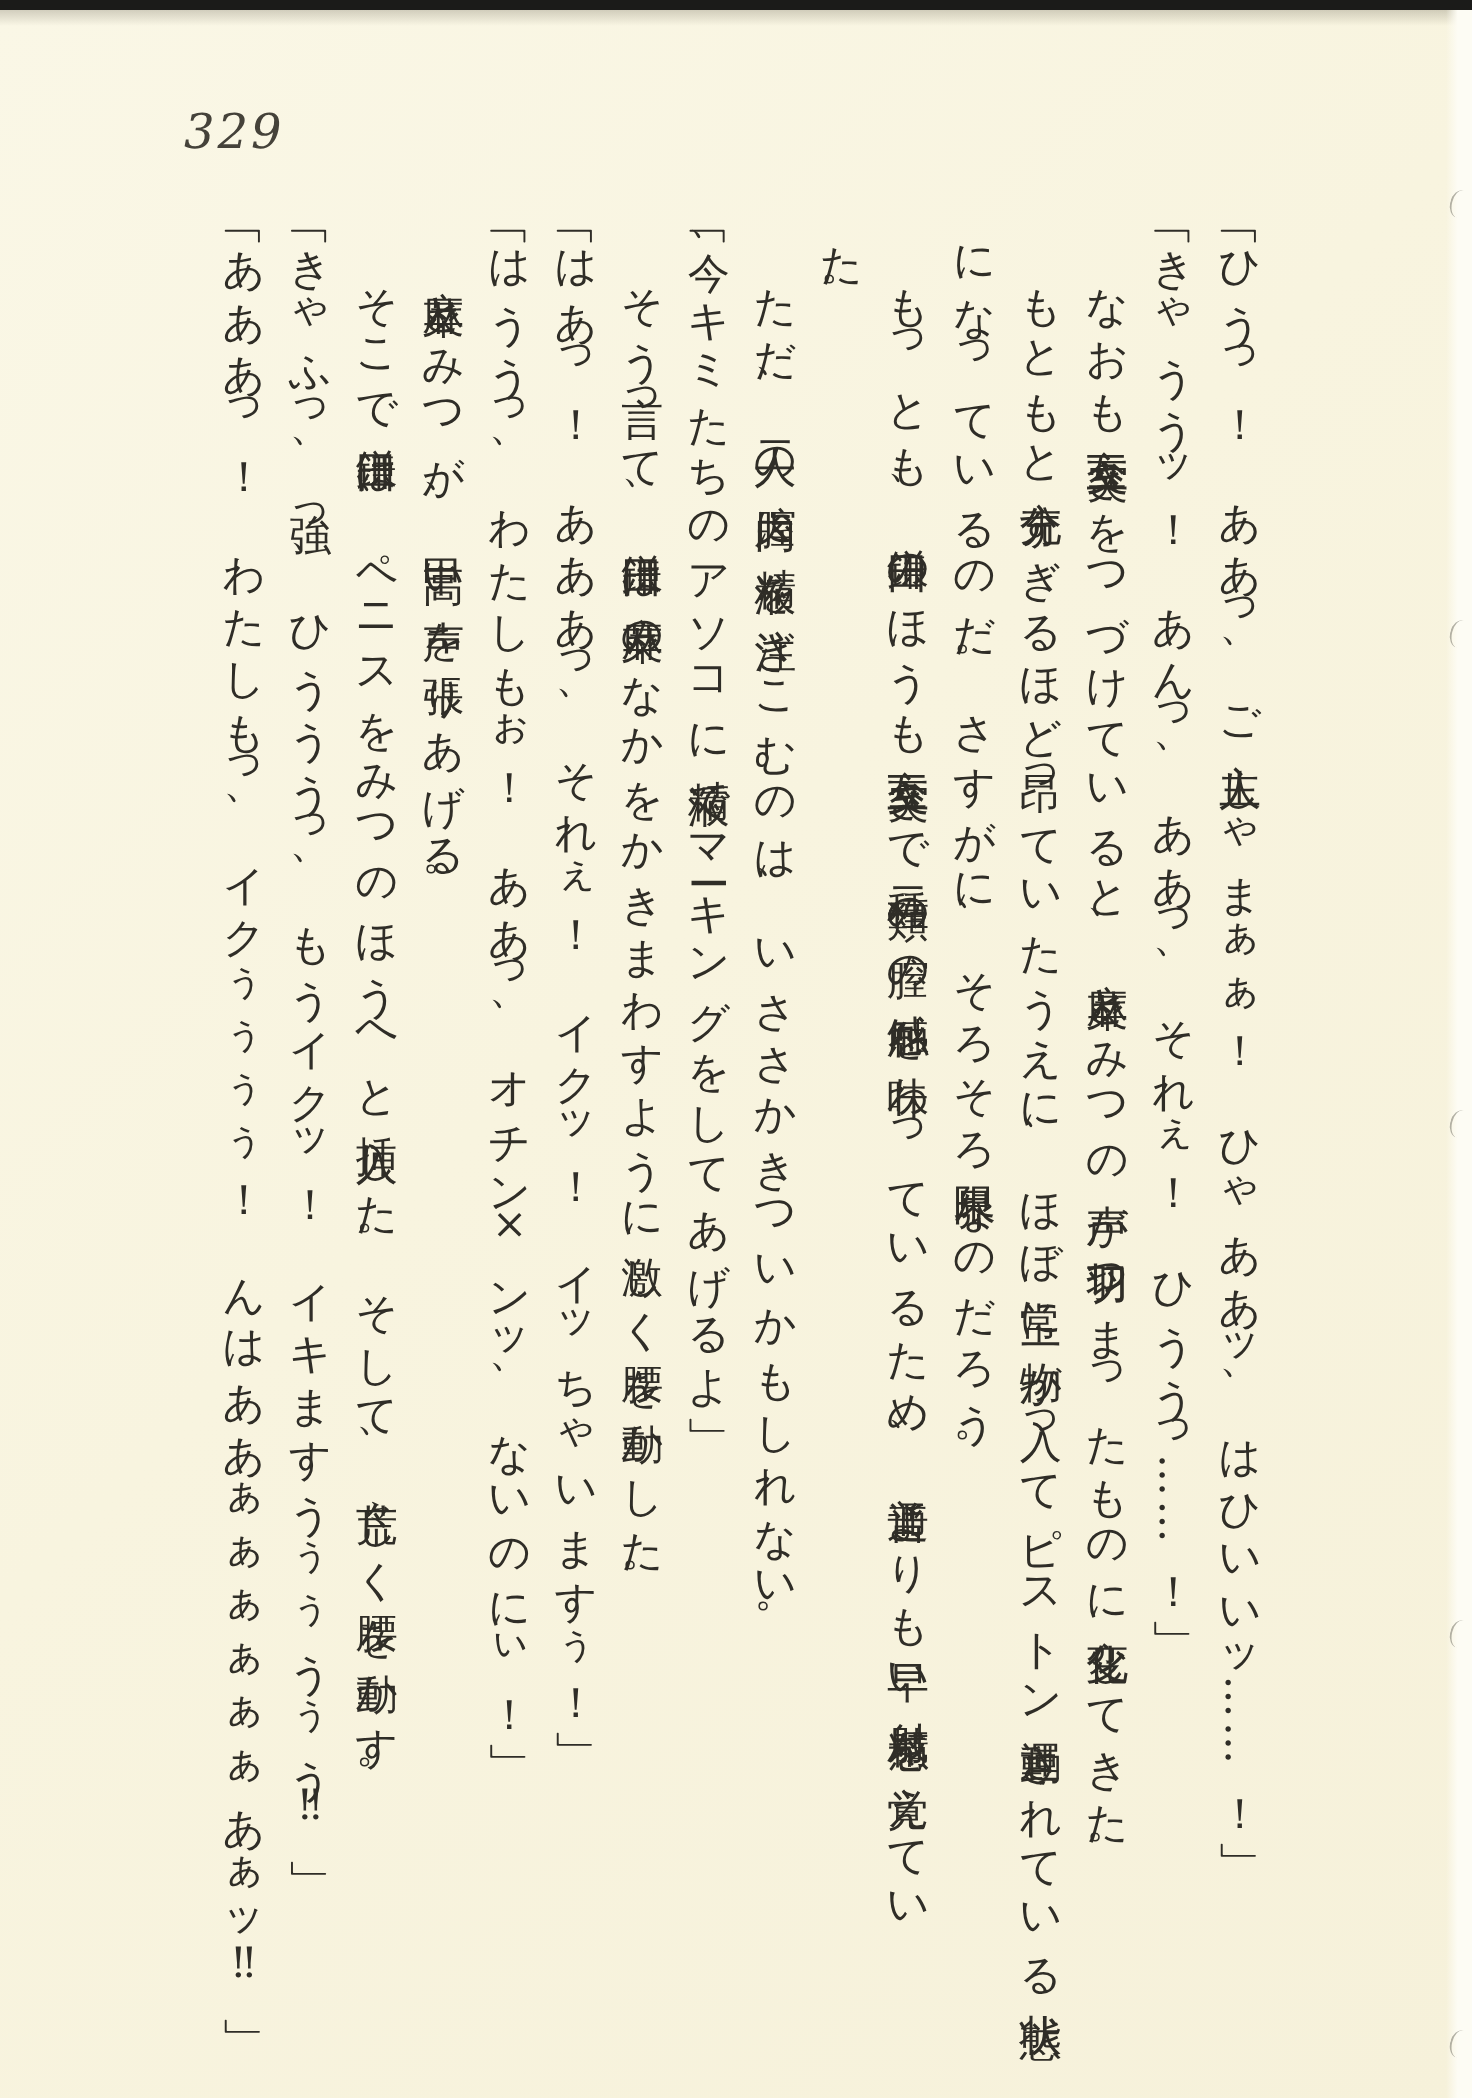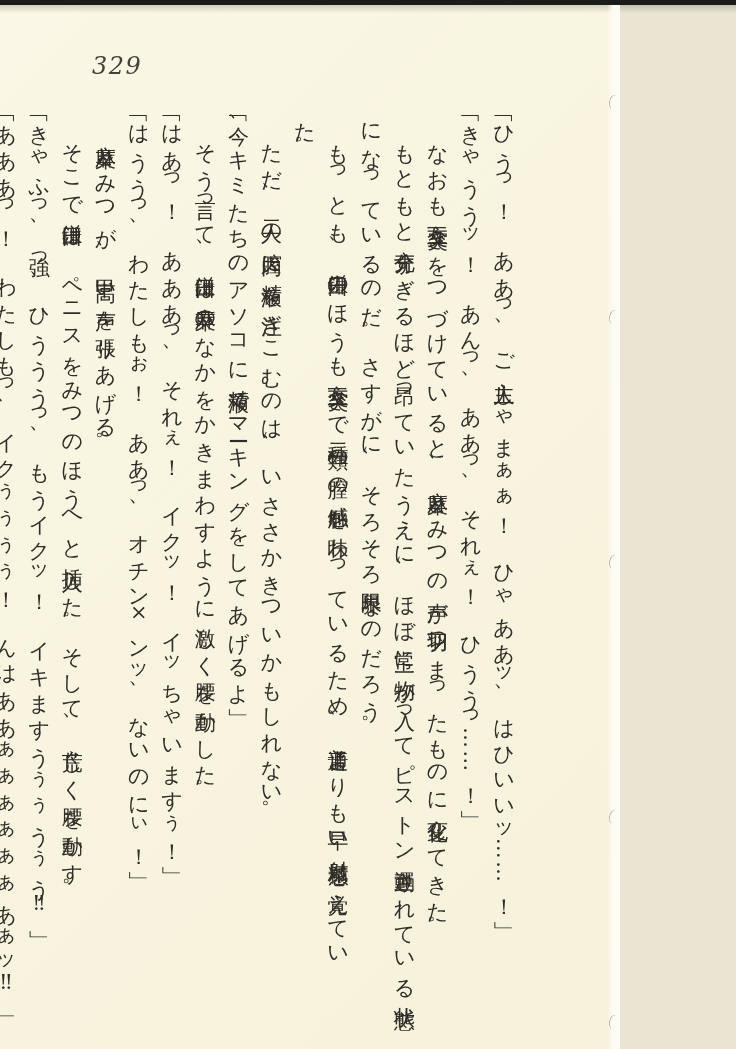--- a/index.html
+++ b/index.html
@@ -7,21 +7,21 @@
     padding: 0;
     width: 736px;
     height: 1049px;
     overflow: hidden;
     background: #e9e5d2;
     font-family: "DejaVu Serif", "Liberation Serif", serif;
   }
   .page {
     position: absolute;
     top: 0; left: 0;
-    width: 620px;
+    width: 736px;
     height: 1049px;
     background: linear-gradient(135deg, #faf7e6 0%, #f8f4df 45%, #f6f1da 100%);
   }
   .scan-edge-top {
     position: absolute;
     top: 0; left: 0;
     width: 736px;
     height: 5px;
     background: #1b1b19;
   }

